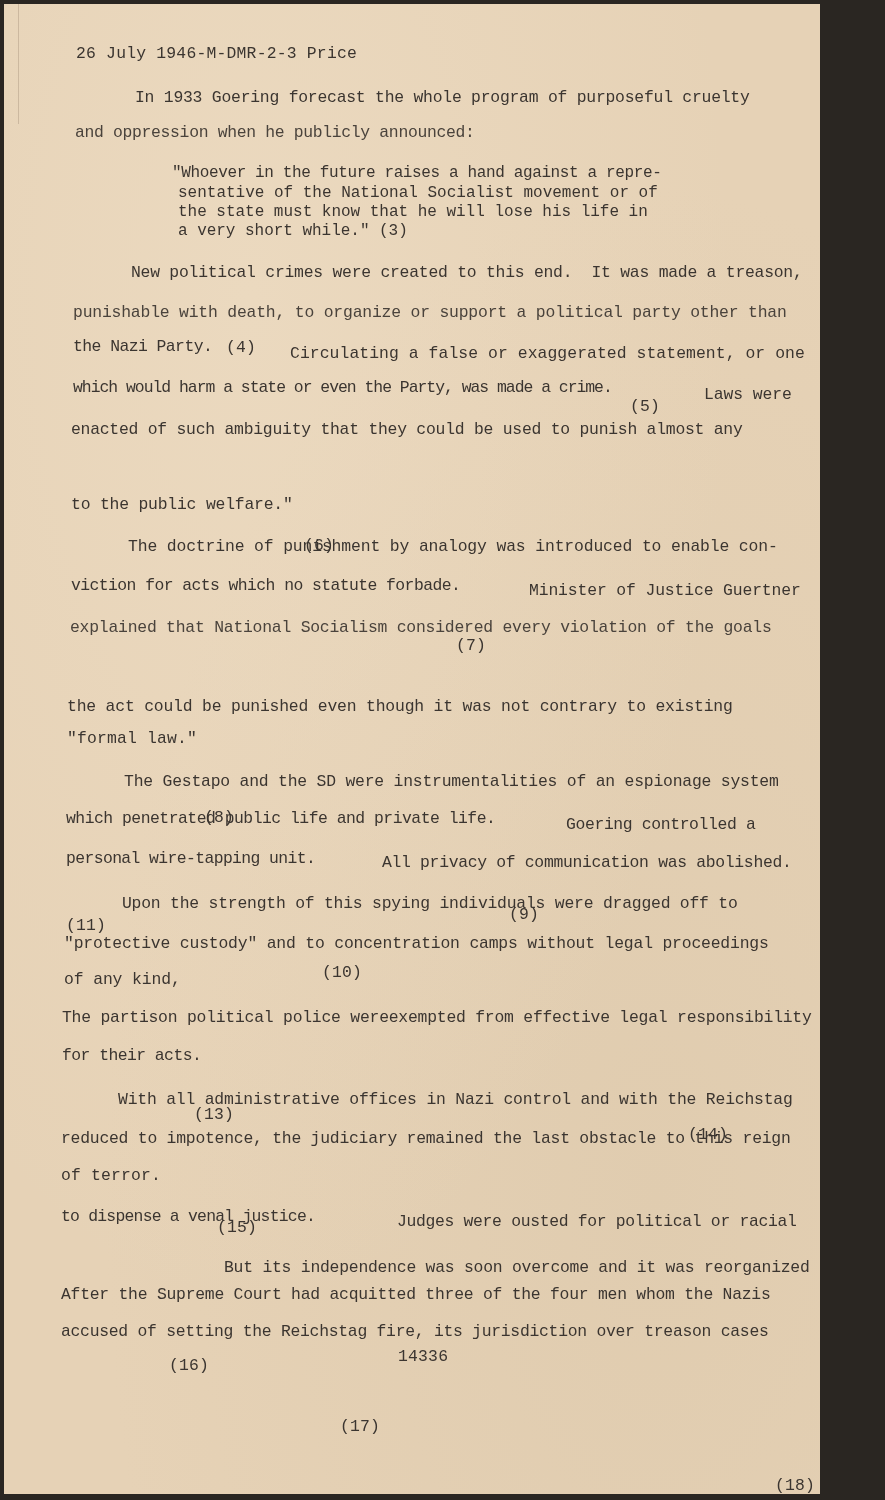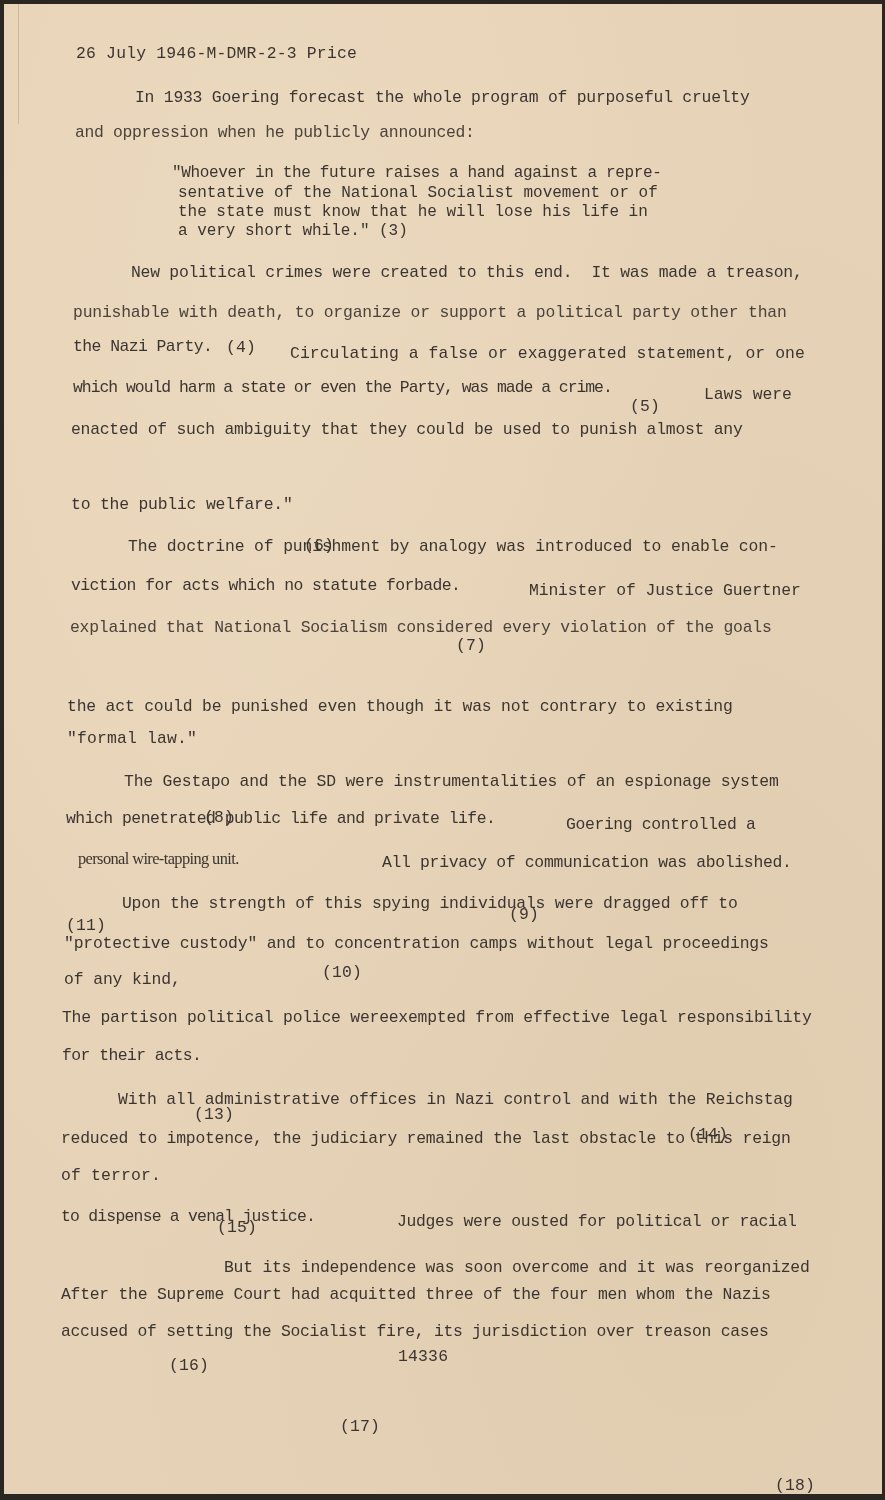--- a/index.html
+++ b/index.html
@@ -6,21 +6,21 @@
   body {
     width: 885px; height: 1500px;
     background: #2a2622;
     position: relative;
     overflow: hidden;
     font-family: "Liberation Mono", "DejaVu Sans Mono", monospace;
   }
   .page {
     position: absolute;
     left: 4px; top: 4px;
-    width: 878px; height: 1490px;
+    width: 816px; height: 1490px;
     background: #e6d2b6;
     background-image:
       radial-gradient(ellipse at 30% 20%, rgba(240,224,200,0.5) 0%, rgba(230,210,182,0) 60%),
       radial-gradient(ellipse at 80% 80%, rgba(215,195,165,0.4) 0%, rgba(230,210,182,0) 60%);
   }
   .line {
     position: absolute;
     color: #3b3530;
     font-size: 16.4px;
     white-space: pre;
@@ -68,21 +68,21 @@
   <div class="line" style="left: 525px; top: 577px; letter-spacing: -0.133912px;">Minister of Justice Guertner</div>
   <div class="line faint" style="left: 66px; top: 614px; letter-spacing: -0.225564px;">explained that National Socialism considered every violation of the goals</div>
   <div class="line" style="left: 63px; top: 693px; letter-spacing: -0.189476px;">the act could be punished even though it was not contrary to existing</div>
   <div class="line" style="left: 63px; top: 725px; letter-spacing: 0.160938px;">"formal law."</div>
   <div class="line fn-raised" style="left:200px; top:728px;">(8)</div>
 
   <div class="line" style="left: 120px; top: 768px; letter-spacing: -0.209748px;">The Gestapo and the SD were instrumentalities of an espionage system</div>
   <div class="line" style="left: 62px; top: 805px; letter-spacing: -0.503472px;">which penetrated public life and private life.</div>
   <div class="line fn-raised" style="left:505px; top:806px;">(9)</div>
   <div class="line" style="left: 562px; top: 811px; letter-spacing: -0.364967px;">Goering controlled a</div>
-  <div class="line" style="left: 74px; top: 845px; letter-spacing: -0.607091px; font-family: Liberation Serif, serif;">personal wire-tapping unit.</div>
+  <div class="line" style="left: 62px; top: 845px; letter-spacing: -0.607091px;">personal wire-tapping unit.</div>
   <div class="line fn-raised" style="left:318px; top:845px;">(10)</div>
   <div class="line" style="left: 378px; top: 849px; letter-spacing: -0.313393px;">All privacy of communication was abolished.</div>
   <div class="line" style="left:62px; top:876px;margin-top:36px;">(11)</div>
   <div class="line" style="left: 118px; top: 890px; letter-spacing: -0.217659px;">Upon the strength of this spying individuals were dragged off to</div>
   <div class="line" style="left: 60px; top: 930px; letter-spacing: -0.183898px;">"protective custody" and to concentration camps without legal proceedings</div>
   <div class="line" style="left: 60px; top: 966px; letter-spacing: -0.1125px;">of any kind,</div>
   <div class="line fn-raised" style="left:190px; top:968px;">(13)</div>
   <div class="line fn-raised" style="left:684px; top:969px;">(14)</div>
   <div class="line" style="left: 58px; top: 1004px; letter-spacing: -0.226136px;">The partison political police wereexempted from effective legal responsibility</div>
   <div class="line" style="left: 58px; top: 1042px; letter-spacing: -0.553348px;">for their acts.</div>
@@ -91,16 +91,16 @@
   <div class="line" style="left: 114px; top: 1086px; letter-spacing: -0.199004px;">With all administrative offices in Nazi control and with the Reichstag</div>
   <div class="line" style="left: 57px; top: 1125px; letter-spacing: -0.236667px;">reduced to impotence, the judiciary remained the last obstacle to this reign</div>
   <div class="line" style="left: 57px; top: 1162px; letter-spacing: 0.158333px;">of terror.</div>
   <div class="line fn-raised" style="left:165px; top:1162px;">(16)</div>
   <div class="line" style="left: 220px; top: 1220px; letter-spacing: -0.236719px; margin-top: 34px;">But its independence was soon overcome and it was reorganized</div>
   <div class="line" style="left: 57px; top: 1203px; letter-spacing: -0.763542px;">to dispense a venal justice.</div>
   <div class="line fn-raised" style="left:336px; top:1204px;">(17)</div>
   <div class="line" style="left: 393px; top: 1208px; letter-spacing: -0.324771px; text-align: right;">Judges were ousted for political or racial</div>
   <div class="line fn-raised" style="left:771px; top:1244px;">(18)</div>
   <div class="line" style="left: 57px; top: 1281px; letter-spacing: -0.24756px;">After the Supreme Court had acquitted three of the four men whom the Nazis</div>
-  <div class="line" style="left: 57px; top: 1318px; letter-spacing: -0.274957px;">accused of setting the Socialist fire, its jurisdiction over treason cases</div>
+  <div class="line" style="left: 57px; top: 1318px; letter-spacing: -0.274957px;">accused of setting the Reichstag fire, its jurisdiction over treason cases</div>
 
   <div class="line" style="left:394px; top:1343px;">14336</div>
 </div>
 
 </body></html>

